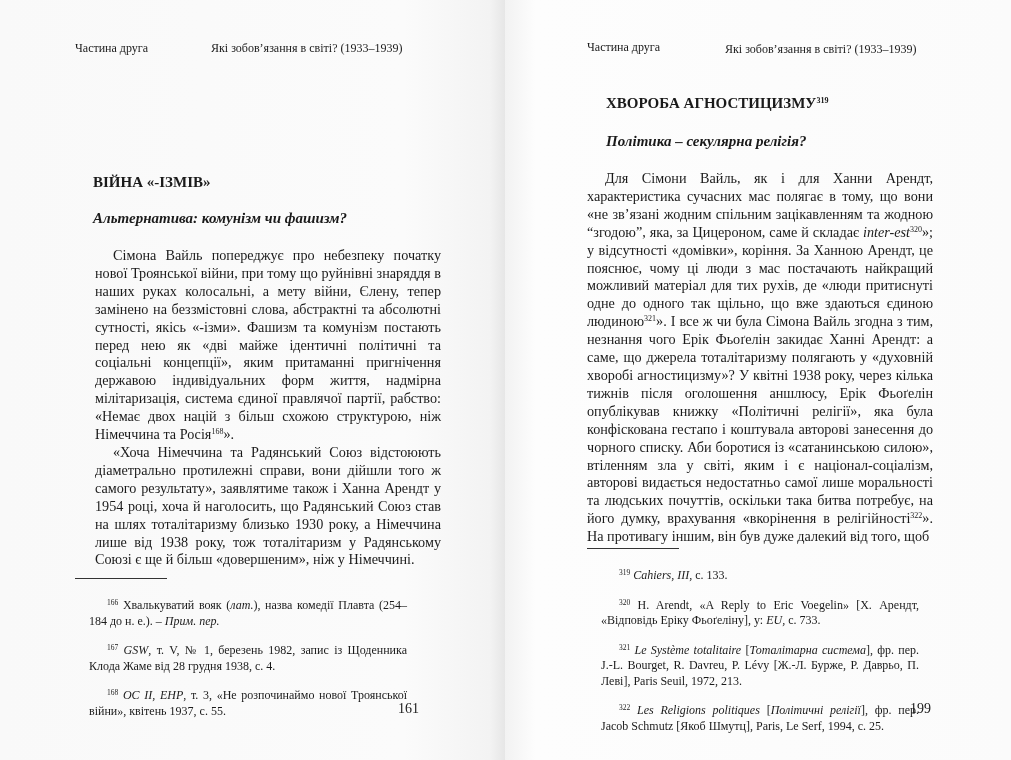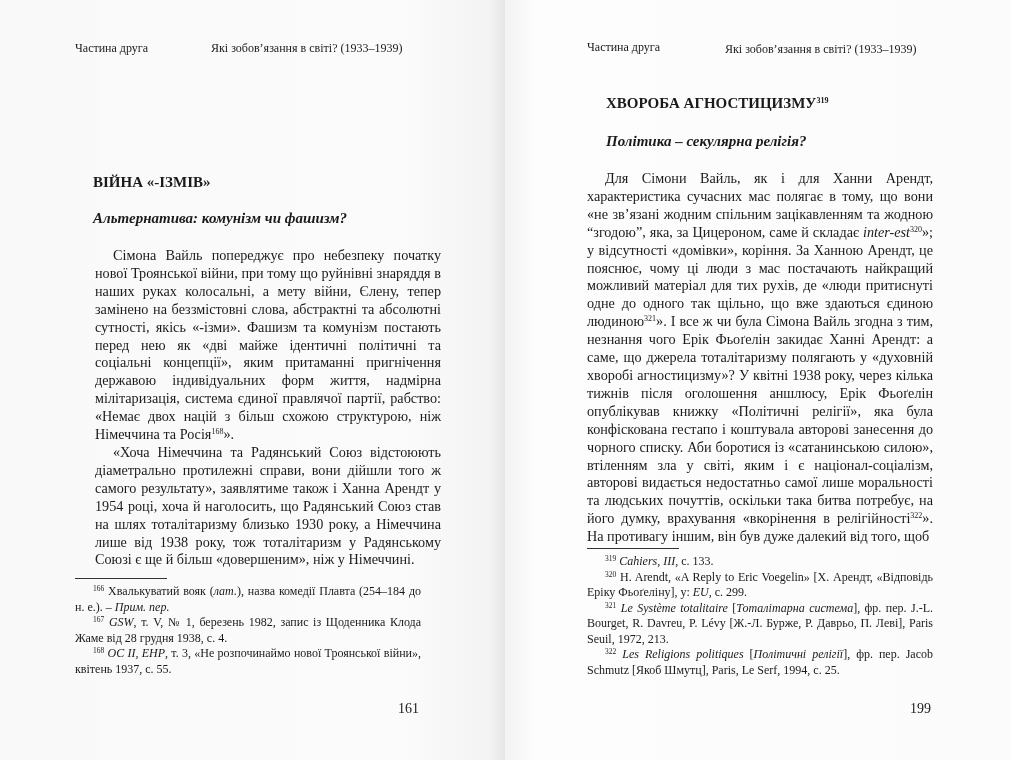--- a/index.html
+++ b/index.html
@@ -13,21 +13,21 @@
   .header { position:absolute; top:41px; font-size:12px; white-space:nowrap; }
   .hdr-l { left:75px; }
   .body-text { position:absolute; font-size:14.2px; line-height:17.9px; text-align:justify; }
   .body-text p { margin:0; }
   .indent { text-indent:18px; }
   sup { font-size:8px; vertical-align:5px; line-height:0; }
   .h-chapter { font-weight:bold; font-size:15px; margin:0; }
   .h-sub { font-weight:bold; font-style:italic; font-size:15px; margin:0; }
   .fn-rule { position:absolute; height:1px; background:#333; }
   .fn { position:absolute; font-size:12px; line-height:15.5px; text-align:justify; }
-  .fn p { margin:0; text-indent:18px; }
+  .fn p { margin:14px; text-indent:18px; }
   .fn sup { font-size:7.5px; vertical-align:4px; }
   .pnum { position:absolute; top:701px; font-size:14px; }
   i { font-style:italic; }
 </style>
 </head>
 <body>
 
 <div class="page left">
   <div class="header hdr-l">Частина друга</div>
   <div class="header" style="left:211px;">Які зобов’язання в світі? (1933–1939)</div>
@@ -66,19 +66,19 @@
     <p class="h-sub">Політика – секулярна релігія?</p>
   </div>
 
   <div class="body-text" style="left:82px; top:170px; width:346px;">
     <p class="indent"><span>Для Сімони Вайль, як і для Ханни Арендт, характеристика сучасних мас полягає в тому, що вони «не зв’язані жодним спільним зацікавленням та жодною “згодою”, яка, за Цицероном, саме й складає </span><i>inter-est</i><sup>320</sup><span>»; у відсутності «домівки», коріння. За Ханною Арендт, це пояснює, чому ці люди з мас постачають найкращий можливий матеріал для тих рухів, де «люди притиснуті одне до одного так щільно, що вже здаються єдиною людиною</span><sup>321</sup><span>». І все ж чи була Сімона Вайль згодна з тим, незнання чого Ерік Фьоґелін закидає Ханні Арендт: а саме, що джерела тоталітаризму полягають у «духовній хворобі агностицизму»? У квітні 1938 року, через кілька тижнів після оголошення аншлюсу, Ерік Фьоґелін опублікував книжку «Політичні релігії», яка була конфіскована гестапо і коштувала авторові занесення до чорного списку. Аби боротися із «сатанинською силою», втіленням зла у світі, яким і є націонал-соціалізм, авторові видається недостатньо самої лише моральності та людських почуттів, оскільки така битва потребує, на його думку, врахування «вкорінення в релігійності</span><sup>322</sup><span>». На противагу іншим, він був дуже далекий від того, щоб</span></p>
   </div>
 
   <div class="fn-rule" style="left:82px; top:548px; width:92px;"></div>
   <div class="fn" style="left:82px; top:554px; width:346px;">
     <p><sup>319</sup> <i>Cahiers, III,</i><span> с. 133.</span></p>
-    <p><sup>320</sup> <span>H. Arendt, «A Reply to Eric Voegelin» [Х. Арендт, «Відповідь Еріку Фьоґеліну], у: </span><i>EU,</i><span> с. 299.</span></p>
+    <p><sup>320</sup> <span>H. Arendt, «A Reply to Eric Voegelin» [Х. Арендт, «Відповідь Еріку Фьоґеліну], у: </span><i>EU,</i><span> с. 733.</span></p>
     <p><sup>321</sup> <i>Le Système totalitaire</i><span> [</span><i>Тоталітарна система</i><span>], фр. пер. J.-L. Bourget, R. Davreu, P. Lévy [Ж.-Л. Бурже, Р. Даврьо, П. Леві], Paris Seuil, 1972, 213.</span></p>
     <p><sup>322</sup> <i>Les Religions politiques</i><span> [</span><i>Політичні релігії</i><span>], фр. пер. Jacob Schmutz [Якоб Шмутц], Paris, Le Serf, 1994, с. 25.</span></p>
   </div>
 
   <div class="pnum" style="left:405px;">199</div>
 </div>
 
 </body></html>

